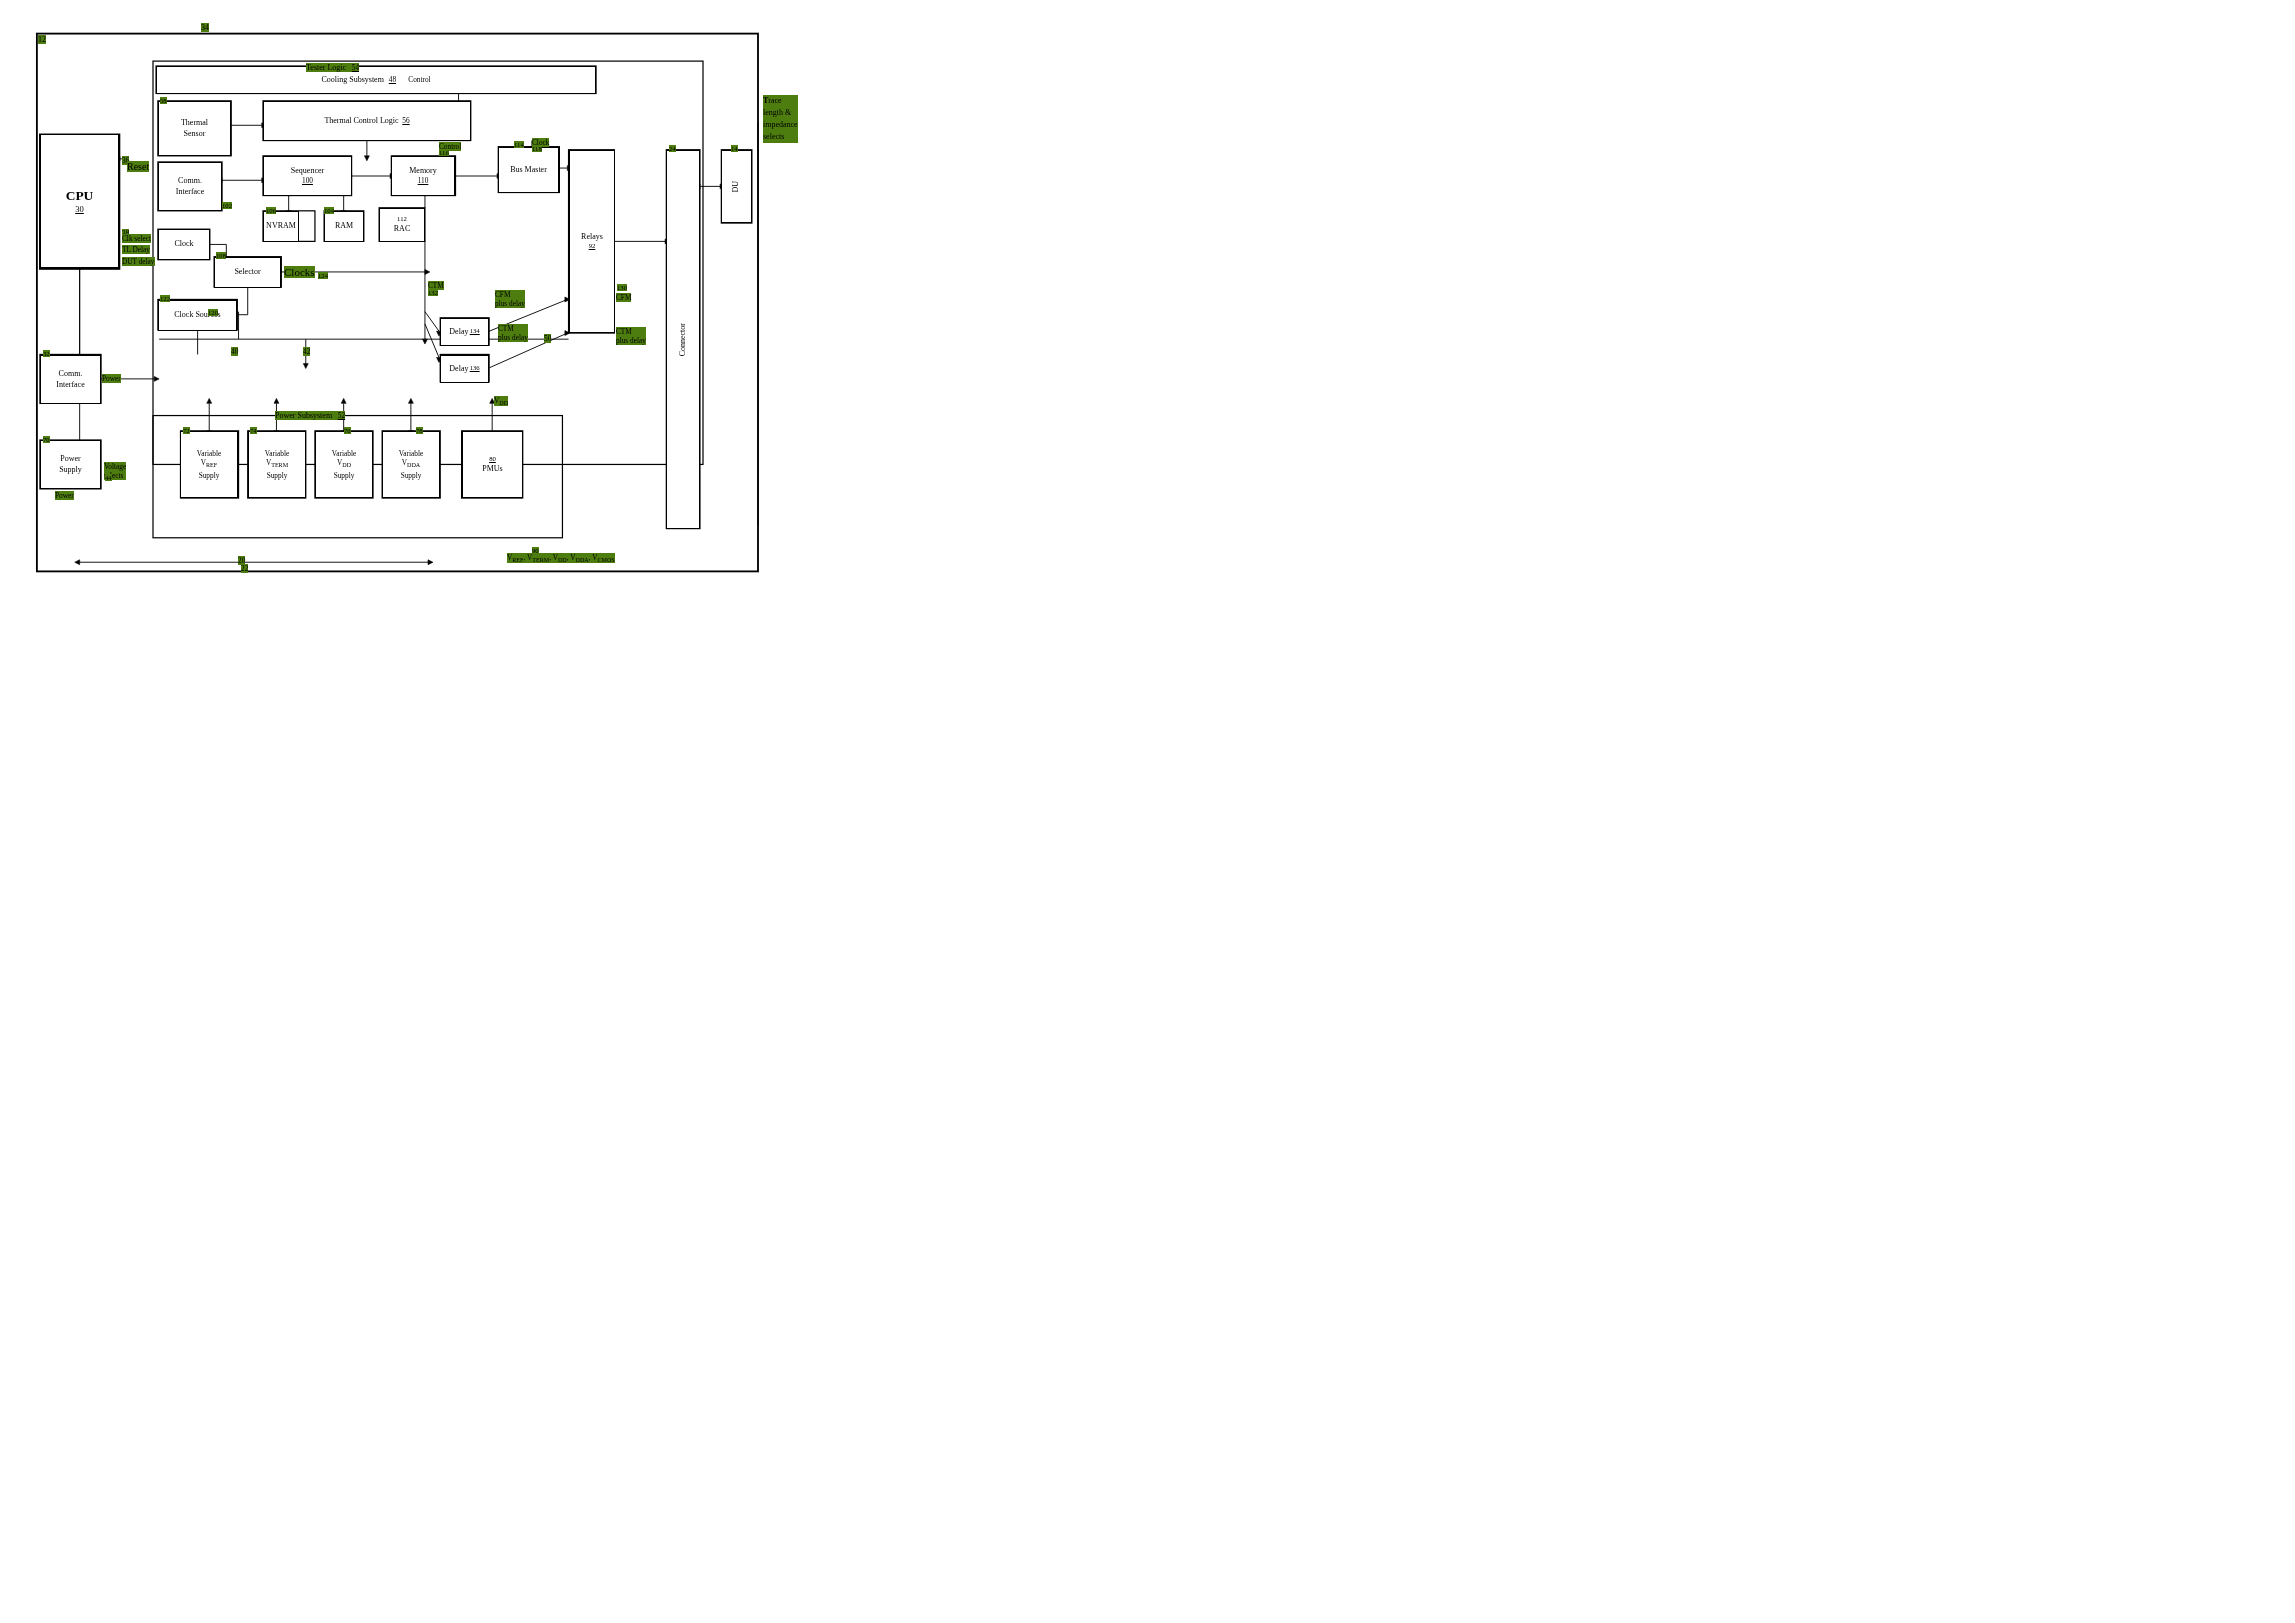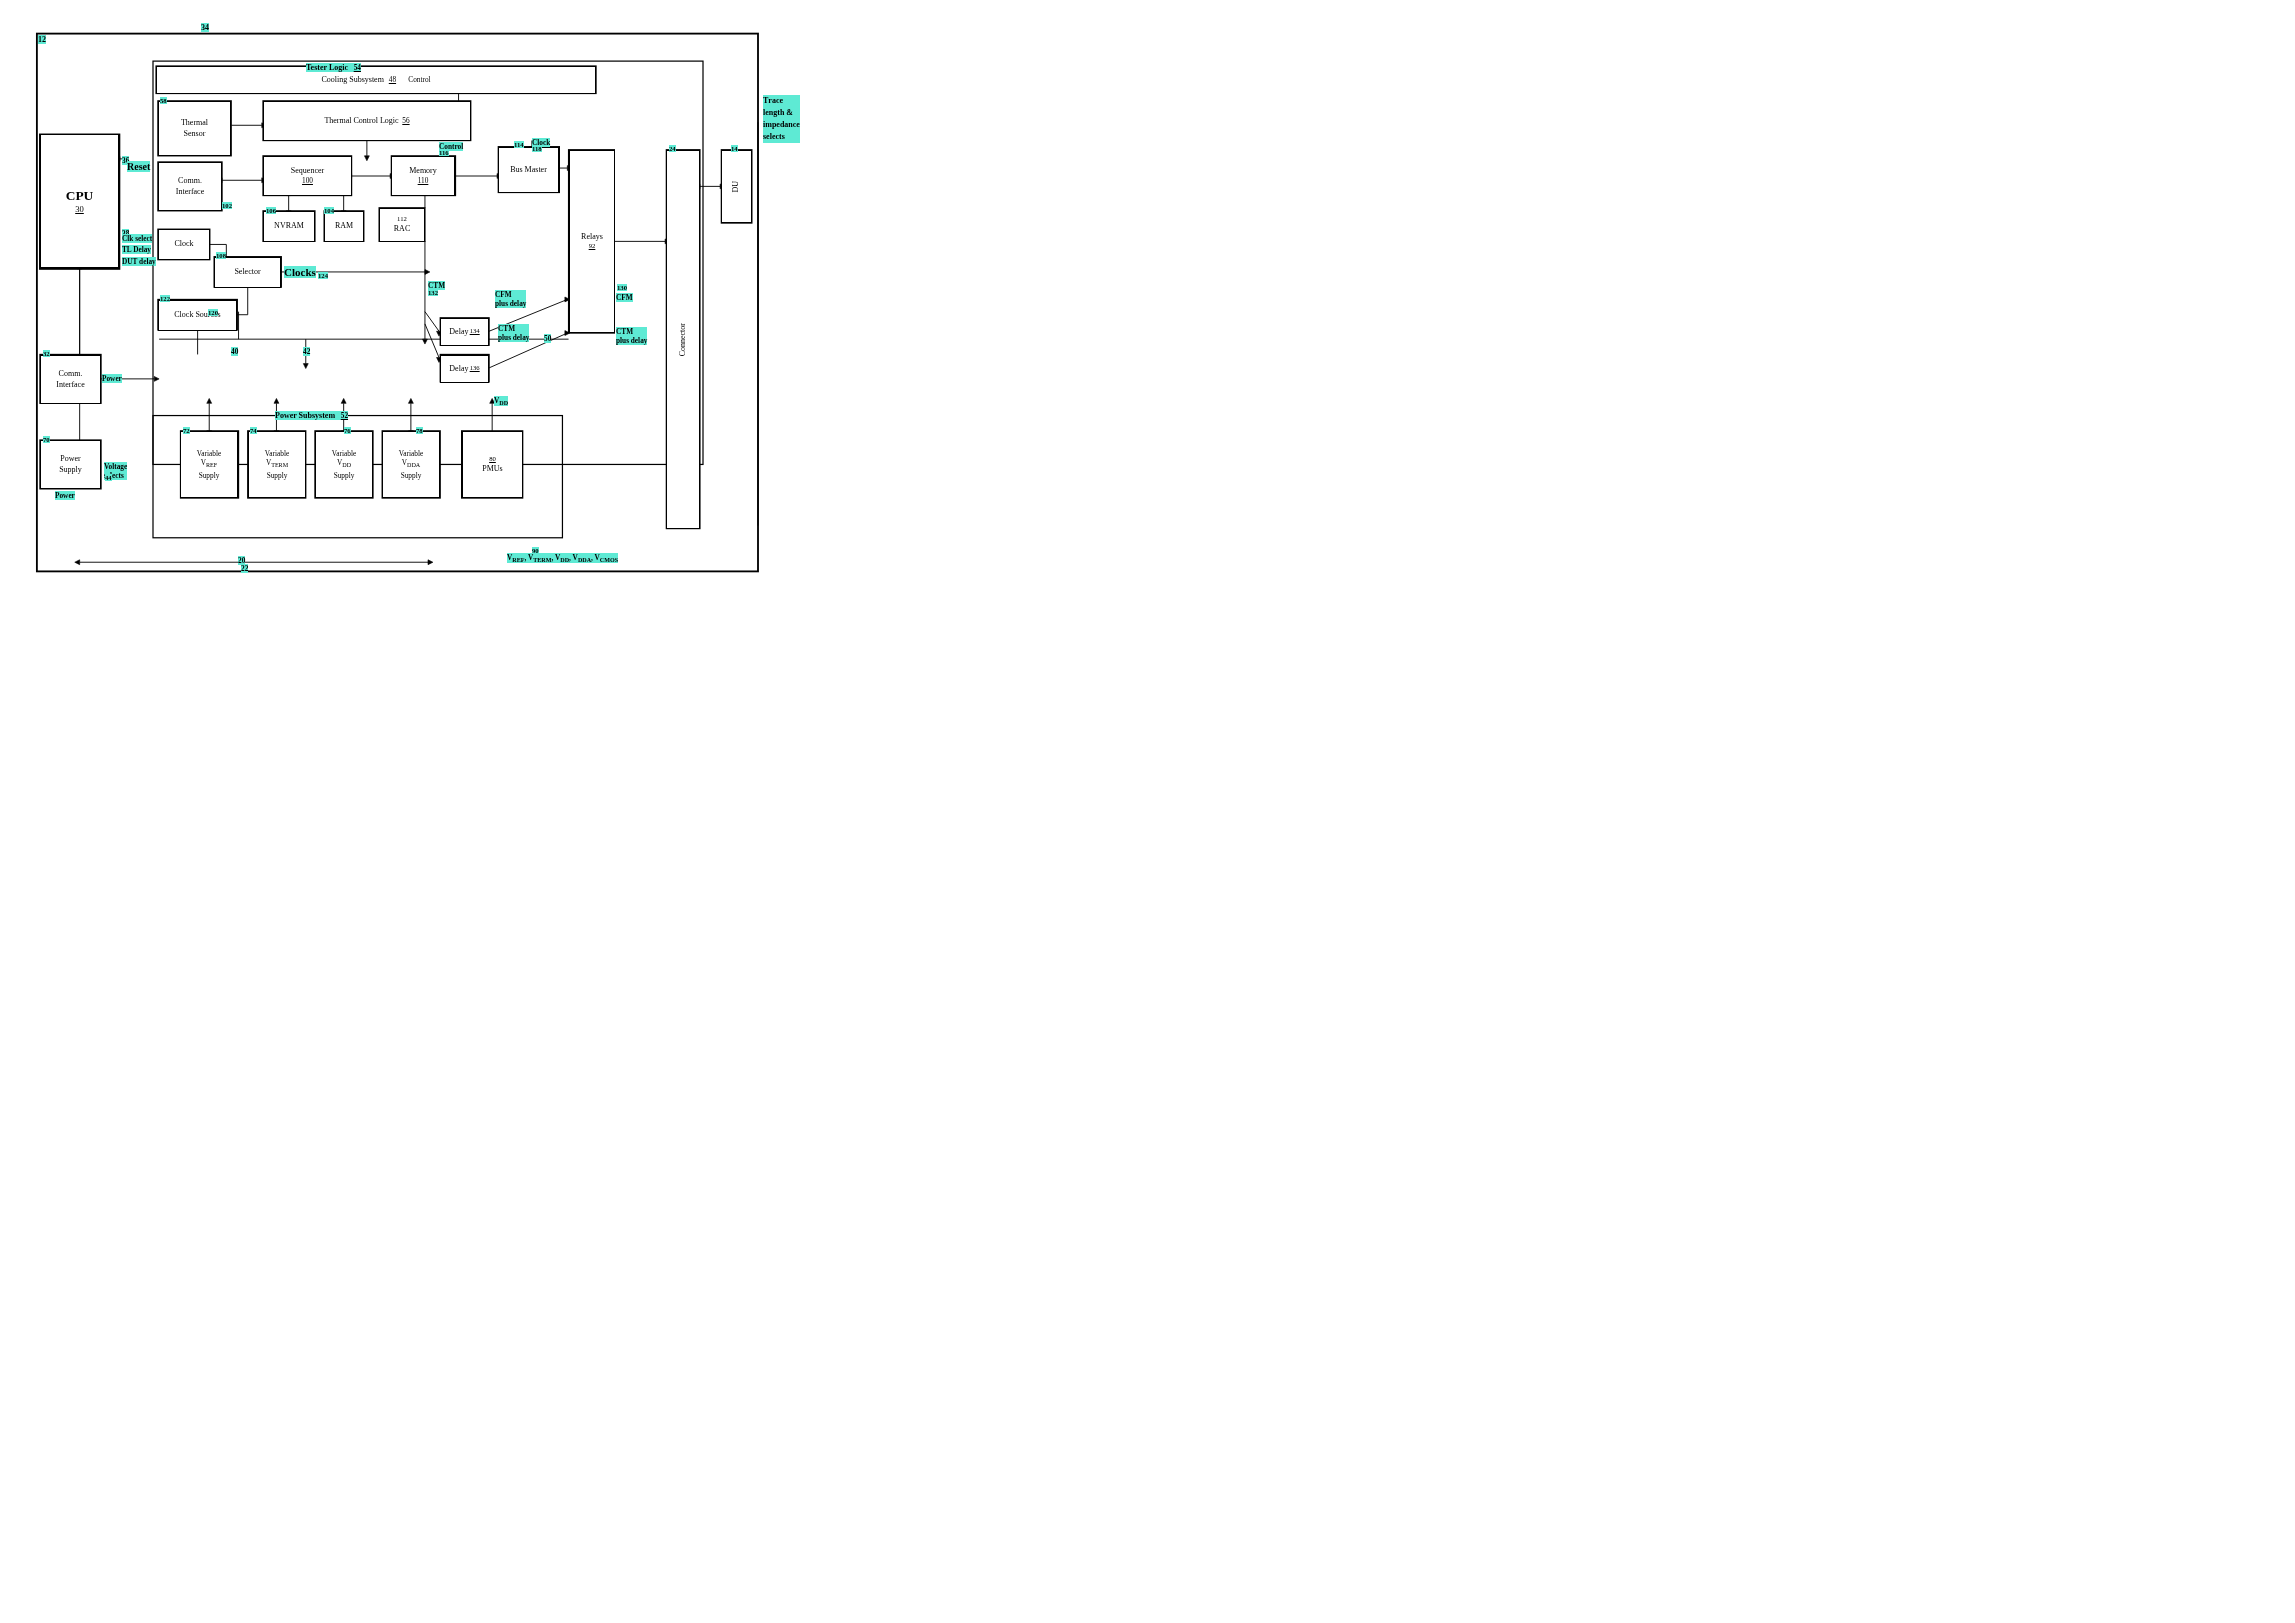--- a/index.html
+++ b/index.html
@@ -25,23 +25,22 @@
       align-items: center;
       justify-content: center;
       text-align: center;
       font-size: 8px;
       line-height: 1.3;
     }
     .thick-border { border-width: 1.8px; }
     .label-outside {
       position: absolute;
       font-size: 8px;
-      background: #5eead4;
+      background: #4d7c0f;
       white-space: nowrap;
-      font-weight: bold;
     }
     .ref-num {
       font-size: 7.3px;
       text-decoration: underline;
     }
     
     svg.arrows {
       position: absolute;
       top: 0; left: 0;
       width: 856px;
@@ -323,21 +322,21 @@
     </div>
   </div>
   <div class="label-outside" style="left:514px; top:141px; font-size:6.7px;">114</div>
 
   <div class="label-outside" style="left:439px; top:142px; font-size:7.3px;">Control</div>
   <div class="label-outside" style="left:439px; top:149px; font-size:6.7px;">116</div>
 
   <div class="label-outside" style="left:532px; top:138px; font-size:7.3px;">Clock</div>
   <div class="label-outside" style="left:532px; top:145px; font-size:6.7px;">118</div>
 
-  <div class="box" style="left:263px; top:211px; width:52px; height:31px;">
+  <div class="box" style="left:263px; top:211px; width:36px; height:31px;">
     <span>NVRAM</span>
   </div>
   <div class="label-outside" style="left:266px; top:207px; font-size:6.7px;">106</div>
 
   <div class="box" style="left:324px; top:211px; width:40px; height:31px;">
     <span>RAM</span>
   </div>
   <div class="label-outside" style="left:324px; top:207px; font-size:6.7px;">104</div>
 
   <div class="box" style="left:379px; top:208px; width:46px; height:34px;justify-content:center;">

